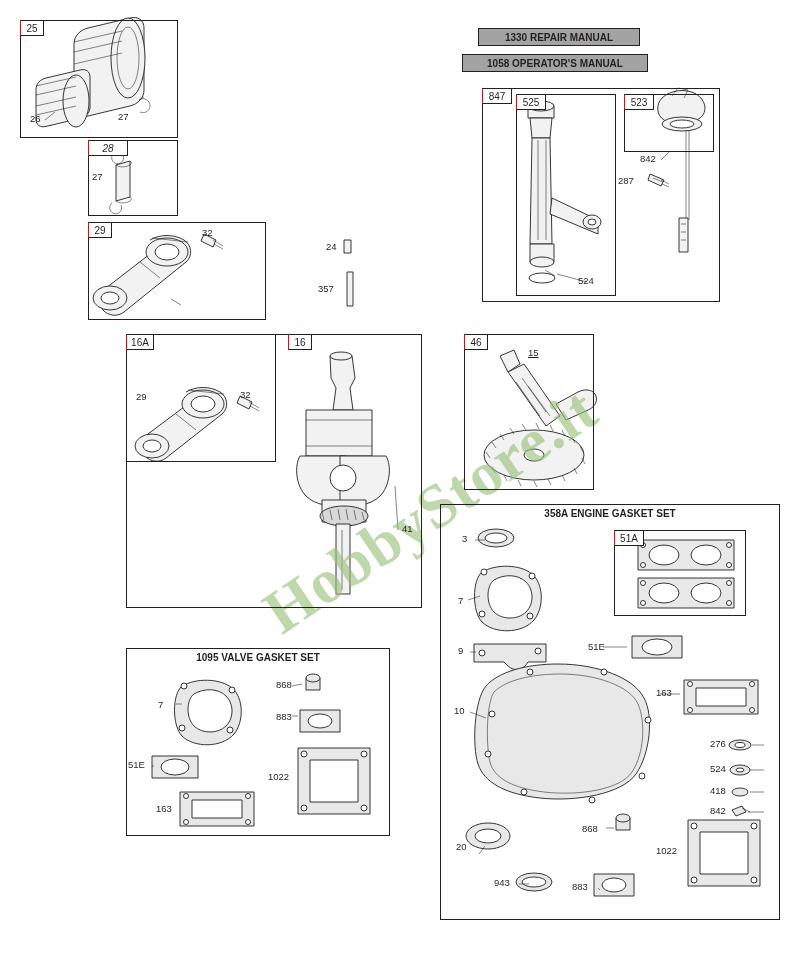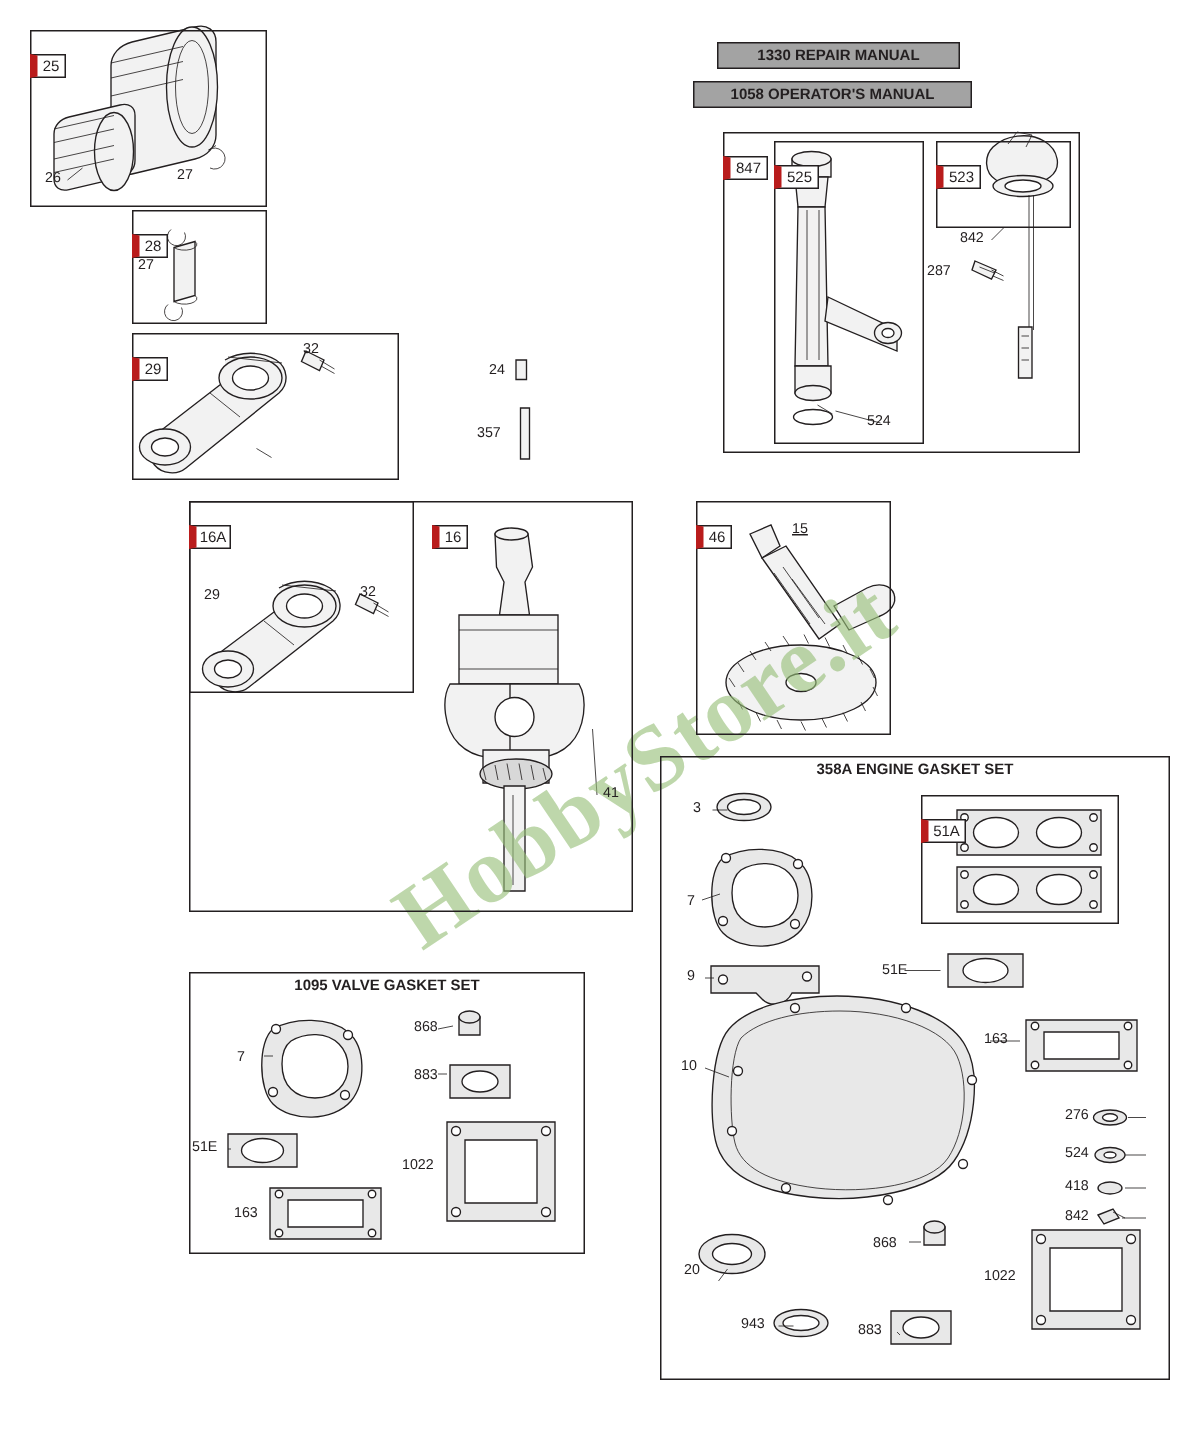--- a/index.html
+++ b/index.html
@@ -53,22 +53,21 @@
     color: #231f20;
     display: flex;
     align-items: center;
     justify-content: center;
     background: #ffffff;
     padding: 0 3px;
     white-space: nowrap;
   }
   .numtag.tl {
     border-top: 1px solid #231f20;
-    border-left: 5px solid #b91c1c;
-    margin-top: 16px;
+    border-left: 1px solid #b91c1c;
   }
   .settitle {
     position: absolute;
     font-size: 10px;
     font-weight: bold;
     color: #231f20;
     white-space: nowrap;
     text-align: center;
   }
   .wm {
@@ -342,21 +341,21 @@
   <div class="box" style="left:126px; top:334px; width:296px; height:274px;"></div>
   <div class="box" style="left:464px; top:334px; width:130px; height:156px;"></div>
   <div class="box" style="left:482px; top:88px;  width:238px; height:214px;"></div>
   <div class="box" style="left:516px; top:94px;  width:100px; height:202px;"></div>
   <div class="box" style="left:624px; top:94px;  width:90px;  height:58px;"></div>
   <div class="box" style="left:440px; top:504px; width:340px; height:416px;"></div>
   <div class="box" style="left:614px; top:530px; width:132px; height:86px;"></div>
   <div class="box" style="left:126px; top:648px; width:264px; height:188px;"></div>
 
   <div class="numtag tl" style="left:20px;  top:20px;  width:24px; height:16px;">25</div>
-  <div class="numtag tl" style="left:88px;  top:140px; width:24px; height:16px;">28</div>
+  <div class="numtag tl" style="left:88px;  top:140px; width:40px; height:16px;font-style:italic;">28</div>
   <div class="numtag tl" style="left:88px;  top:222px; width:24px; height:16px;">29</div>
   <div class="numtag tl" style="left:126px; top:334px; width:28px; height:16px;">16A</div>
   <div class="numtag tl" style="left:288px; top:334px; width:24px; height:16px;">16</div>
   <div class="numtag tl" style="left:464px; top:334px; width:24px; height:16px;">46</div>
   <div class="numtag tl" style="left:482px; top:88px;  width:30px; height:16px;">847</div>
   <div class="numtag tl" style="left:516px; top:94px;  width:30px; height:16px;">525</div>
   <div class="numtag tl" style="left:624px; top:94px;  width:30px; height:16px;">523</div>
   <div class="numtag tl" style="left:614px; top:530px; width:30px; height:16px;">51A</div>
 
   <div class="tagbox" style="left:478px; top:28px; width:162px; height:18px;">1330 REPAIR MANUAL</div>

